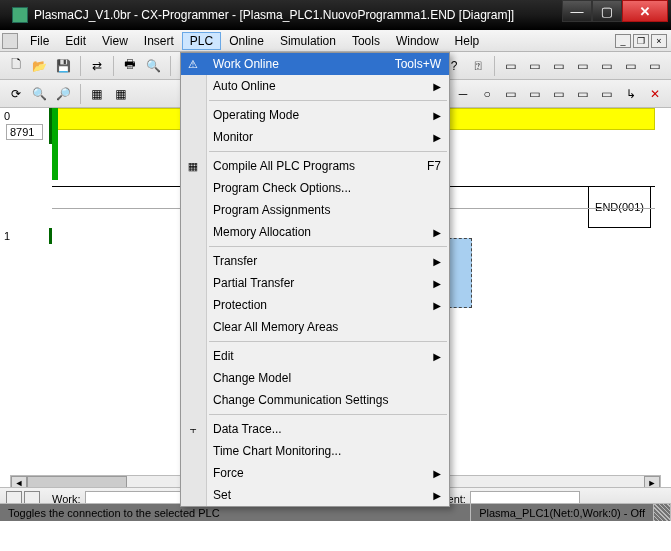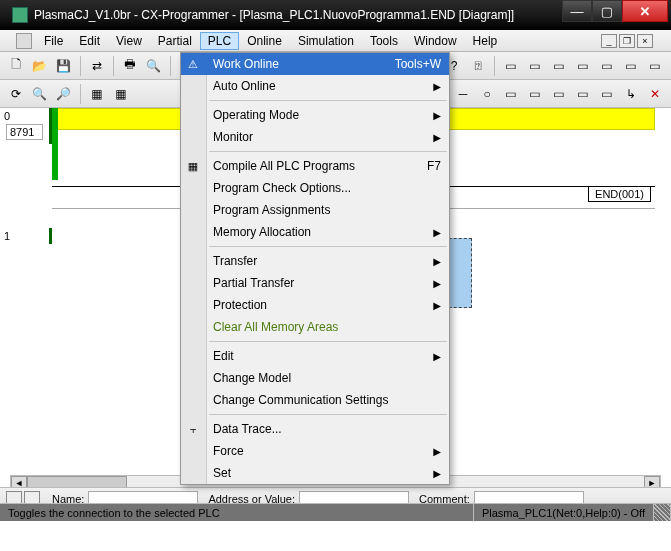--- a/index.html
+++ b/index.html
@@ -8,41 +8,41 @@
   
   .titlebar { height: 30px; background: linear-gradient(to bottom, #2a2a2a 0%, #1a1a1a 50%, #000 100%); display: flex; align-items: center; color: #fff; font-size: 12px; padding-left: 12px; position: relative; }
   .titlebar .icon { width: 16px; height: 16px; background: #4a7; margin-right: 6px; display:inline-block; border:1px solid #265; }
   .titlebar .title { flex: 1; white-space: nowrap; overflow: hidden; text-overflow: ellipsis; }
   .winbtns { display: flex; height: 22px; position:absolute; right:3px; top:0; }
   .winbtn { width: 30px; height: 22px; display: flex; align-items: center; justify-content: center; font-size: 13px; }
   .winbtn.min, .winbtn.max { background: linear-gradient(to bottom,#555,#222); border:1px solid #333; color:#fff; }
   .winbtn.close { background: linear-gradient(to bottom,#e66,#c22); border:1px solid #a11; width: 46px; color:#fff; font-weight:bold; }
 
   
-  .menubar { height: 22px; background: linear-gradient(to bottom,#f6f6f6,#e4e4e4); border-bottom: 1px solid #b5b5b5; display: flex; align-items: center; padding: 0 16px; font-size: 12px; }
+  .menubar { height: 22px; background: linear-gradient(to bottom,#f6f6f6,#e4e4e4); border-bottom: 1px solid #b5b5b5; display: flex; align-items: center; padding: 0 2px; font-size: 12px; }
   .menubar .mi { padding: 2px 8px; cursor: default; }
   .menubar .mi.first-icon { width:16px; height:16px; padding:0; margin-right:4px; background:#ddd; border:1px solid #999; }
   .menubar .mi.active { background:#cde6ff; border:1px solid #6aa8e6; padding:1px 7px; }
   .mdi-btns { margin-left:auto; display:flex; gap:2px; padding-right:2px;}
   .mdi-btns .b { width:16px; height:14px; background:#eee; border:1px solid #888; display:flex; align-items:center; justify-content:center; font-size:9px;}
 
   
   .toolbar { height: 28px; background: linear-gradient(to bottom,#f2f2f2,#e2e2e2); border-bottom:1px solid #bbb; display:flex; align-items:center; padding:0 4px; }
   .toolbar .tbtn { width:22px; height:22px; margin:0 1px; display:flex; align-items:center; justify-content:center; border:1px solid transparent; font-size:12px;}
   .toolbar .sep { width:1px; height:20px; background:#bbb; margin:0 4px;}
 
   
   .workarea { position:relative; height: 413px; background:#fff; }
   .rung-col { position:absolute; left:0; top:0; width:52px; height:370px; background:#fff;}
   .rung-num { border-right:3px solid #060; padding:2px 4px; font-size:11px; text-align:left;}
   .rung-box { border:1px solid #aaa; margin:2px; padding:1px 3px; font-size:11px;}
 
   .diagram { position:absolute; left:52px; right:16px; top:0; height:370px; }
   .prog-hdr { background: #ffff00; border:1px solid #cc0; padding:4px 6px; font-size:11px; margin-bottom:4px;text-align:center;}
-  .end-box { position:absolute; right:4px; top:78px; border:1px solid #000; font-size:11px; padding:1px 6px; background:#fff;}
+  .end-box { position:absolute; right:4px; top:78px; border:1px solid #000; font-size:11px; padding:14px 6px; background:#fff;}
   .green-bar { position:absolute; left:0; top:0; width:6px; height:72px; background:#0a0;}
   .sel-rect { position:absolute; border:1px dashed #444; background:#a8cff0; }
 
   
   .hscroll { position:absolute; bottom:30px; left:10px; right:10px; height:16px; background:#eee; border:1px solid #bbb; display:flex; align-items:center;}
   .hscroll .arrow { width:16px; height:14px; background:#ddd; border:1px solid #999; display:flex; align-items:center; justify-content:center; font-size:9px;}
   .hscroll .track { flex:1; height:14px; position:relative;}
   .hscroll .thumb { position:absolute; left:0; width:100px; height:14px; background:#ccc; border:1px solid #999;}
 
   
@@ -55,21 +55,21 @@
   .statusbar { position:absolute; bottom:0; left:0; right:0; height:18px; background:#737373; border-top:1px solid #bbb; display:flex; align-items:center; font-size:11px; }
   .statusbar .cell { padding:0 8px; border-right:1px solid #bbb; height:100%; display:flex; align-items:center;}
   .statusbar .cell:first-child { flex:1;}
   .statusbar .grip { width:16px; background:repeating-linear-gradient(45deg,#bbb,#bbb 1px,transparent 1px,transparent 3px);}
 
   
   .dropdown { position:absolute; left:180px; top:52px; width:270px; background:#f0f0f0; border:1px solid #979797; box-shadow:3px 3px 6px rgba(0,0,0,.3); font-size:12px; z-index:100;}
   .dropdown .gutter { position:absolute; left:0; top:0; bottom:0; width:26px; background:#e6e6e6; border-right:1px solid #ccc;}
   .dropdown .ditem { position:relative; height:22px; display:flex; align-items:center; padding-left:32px; padding-right:8px; cursor:default;}
   .dropdown .ditem.hl { background:#2f71cd; color:#fff;}
-  .dropdown .ditem.dis { color:#4d7c0f;}
+  .dropdown .ditem.dis { color:#000000;}
   .dropdown .ditem .short { margin-left:auto; }
   .dropdown .ditem .arrow { margin-left:auto; font-size:10px;}
   .dropdown .dicon { position:absolute; left:4px; width:16px; height:16px; display:flex; align-items:center; justify-content:center; font-size:11px;}
   .dropdown .dsep { height:1px; background:#c5c5c5; margin:3px 2px 3px 28px;}
 </style>
 </head>
 <body>
 
 <div class="titlebar">
   <span class="icon"></span>
@@ -79,21 +79,21 @@
     <div class="winbtn max">▢</div>
     <div class="winbtn close">✕</div>
   </div>
 </div>
 
 <div class="menubar">
   <span class="mi first-icon"></span>
   <span class="mi">File</span>
   <span class="mi">Edit</span>
   <span class="mi">View</span>
-  <span class="mi">Partial</span>
+  <span class="mi">Insert</span>
   <span class="mi active">PLC</span>
   <span class="mi">Online</span>
   <span class="mi">Simulation</span>
   <span class="mi">Tools</span>
   <span class="mi">Window</span>
   <span class="mi">Help</span>
   <div class="mdi-btns">
     <div class="b">_</div>
     <div class="b">❐</div>
     <div class="b">×</div>
@@ -169,31 +169,31 @@
     <div class="arrow">◄</div>
     <div class="track">
       <div class="thumb"></div>
     </div>
     <div class="arrow">►</div>
   </div>
 
   <div class="fieldbar">
     <span class="ficon"></span>
     <span class="ficon"></span>
-    <span class="lbl">Name:</span>
+    <span class="lbl">Work:</span>
     <input style="width: 110px;" value="">
     <span class="lbl">Address or Value:</span>
     <input style="width: 110px;" value="">
     <span class="lbl">Comment:</span>
     <input style="width: 110px;" value="">
   </div>
 
   <div class="statusbar">
     <div class="cell">Toggles the connection to the selected PLC</div>
-    <div class="cell">Plasma_PLC1(Net:0,Help:0) - Off</div>
+    <div class="cell">Plasma_PLC1(Net:0,Work:0) - Off</div>
     <div class="cell grip"></div>
   </div>
 </div>
 
 <div class="dropdown" id="plc-dropdown">
   <div class="gutter"></div>
 <div class="ditem hl">
       <span class="dicon">⚠</span>
       <span>Work Online</span>
       <span class="short">Tools+W</span>
@@ -253,20 +253,23 @@
     </div>
     <div class="ditem">
       <span>Change Communication Settings</span>
     </div>
     <div class="dsep"></div>
     <div class="ditem">
       <span class="dicon">⫟</span>
       <span>Data Trace...</span>
     </div>
     <div class="ditem">
+      <span>Time Chart Monitoring...</span>
+    </div>
+    <div class="ditem">
       <span>Force</span>
       <span class="arrow">▶</span>
     </div>
     <div class="ditem">
       <span>Set</span>
       <span class="arrow">▶</span>
     </div>
   </div>
 
 </body></html>

